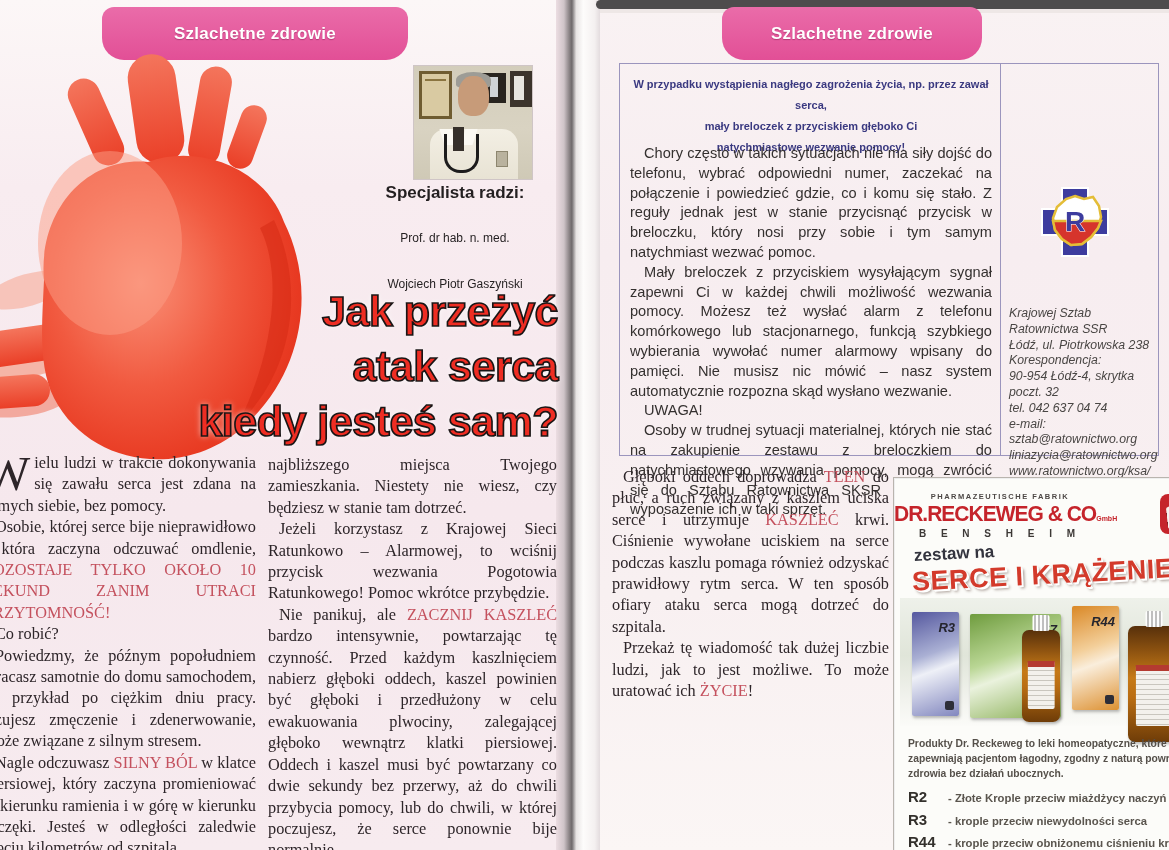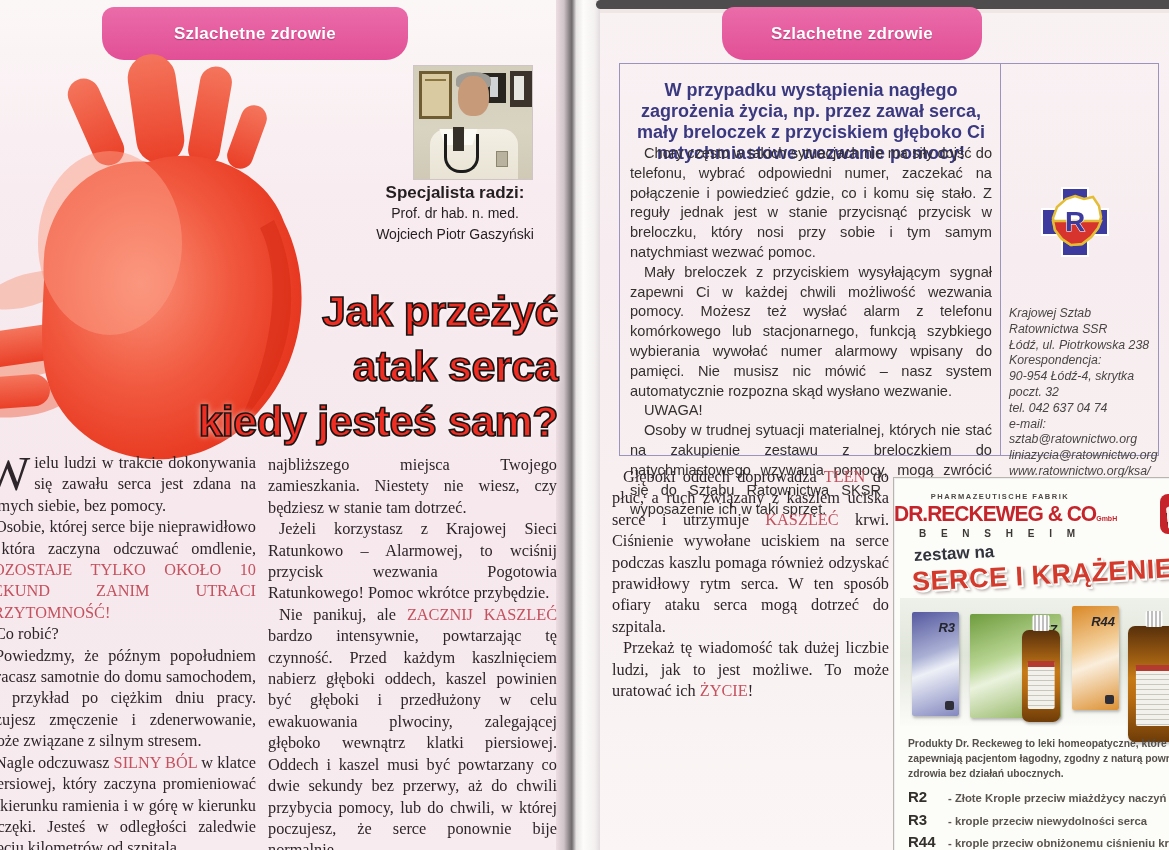--- a/index.html
+++ b/index.html
@@ -37,40 +37,40 @@
   .ph-hair{position:absolute;left:42px;top:6px;width:35px;height:16px;background:#9d9c96;border-radius:50% 50% 20% 20%;}
   .ph-coat{position:absolute;left:16px;bottom:0;width:88px;height:50px;background:linear-gradient(180deg,#f3efe4,#e8e3d4);border-radius:16px 16px 0 0;}
   .ph-shirt{position:absolute;left:39px;bottom:28px;width:11px;height:24px;background:#36302b;}
   .ph-collar-l{position:absolute;left:28px;bottom:34px;width:12px;height:16px;background:#fbf9f3;transform:skewX(18deg);}
   .ph-collar-r{position:absolute;left:49px;bottom:34px;width:12px;height:16px;background:#fbf9f3;transform:skewX(-18deg);}
   .ph-steth{position:absolute;left:30px;bottom:6px;width:29px;height:36px;border:3px solid #1d1c1c;border-top:none;border-radius:0 0 16px 16px;}
   .ph-pocket{position:absolute;right:24px;bottom:12px;width:10px;height:14px;background:#b9b29e;border:1px solid #8d866f;}
 
   .specialist{position:absolute;left:352px;top:183px;width:206px;text-align:center;color:#231f20;}
   .specialist .s1{font-weight:bold;font-size:17px;}
-  .specialist .s2,.specialist .s3{font-size:14px;line-height:21px;}
+  .specialist .s2,.specialist .s3{font-size:12px;line-height:21px;margin-top:25px;}
 
   
   .main-title{position:absolute;left:150px;top:284px;width:408px;text-align:right;
     font-weight:800;font-size:43px;line-height:55px;color:#ee2d23;letter-spacing:-.5px;
     -webkit-text-stroke:1.7px #191515;text-shadow:0 0 6px rgba(255,255,255,.8);}
 
   
   .serif-col{position:absolute;font-family:"Liberation Serif",serif;font-size:16.3px;line-height:21.4px;
     color:#2d2529;text-align:justify;}
   .serif-col p{margin:0;text-indent:11px;}
   .serif-col p.noindent{text-indent:0;}
   .serif-col .em{color:#c4515e;}
   .dropcap{float:left;font-size:49px;line-height:38px;padding:3px 4px 0 0;font-family:"Liberation Serif",serif;color:#2d2529;}
 
   
   .info-box{position:absolute;left:619px;top:63px;width:538px;height:391px;border:1px solid #9b95bd;background:transparent;}
   .info-box .divider{position:absolute;left:380px;top:0;width:1px;height:100%;background:#9b95bd;}
-  .box-head{position:absolute;left:8px;top:16px;width:366px;text-align:center;
-    color:#3a3980;font-weight:bold;font-size:18px;line-height:21px;}
+  .box-head{position:absolute;left:8px;top:10px;width:366px;text-align:center;
+    color:#3a3980;font-weight:bold;font-size:11px;line-height:21px;}
   .box-body{position:absolute;left:10px;top:80px;width:362px;font-size:14.6px;line-height:19.8px;
     color:#34302f;text-align:justify;}
   .box-body p{margin:0;text-indent:14px;}
   .box-logo{position:absolute;left:418px;top:120px;width:74px;height:76px;}
   .box-contact{position:absolute;left:389px;top:242px;width:146px;font-style:italic;
     font-size:12.3px;line-height:15.8px;color:#494644;}
 
   
   .lower-left{left:612px;top:466px;width:277px;}
 

